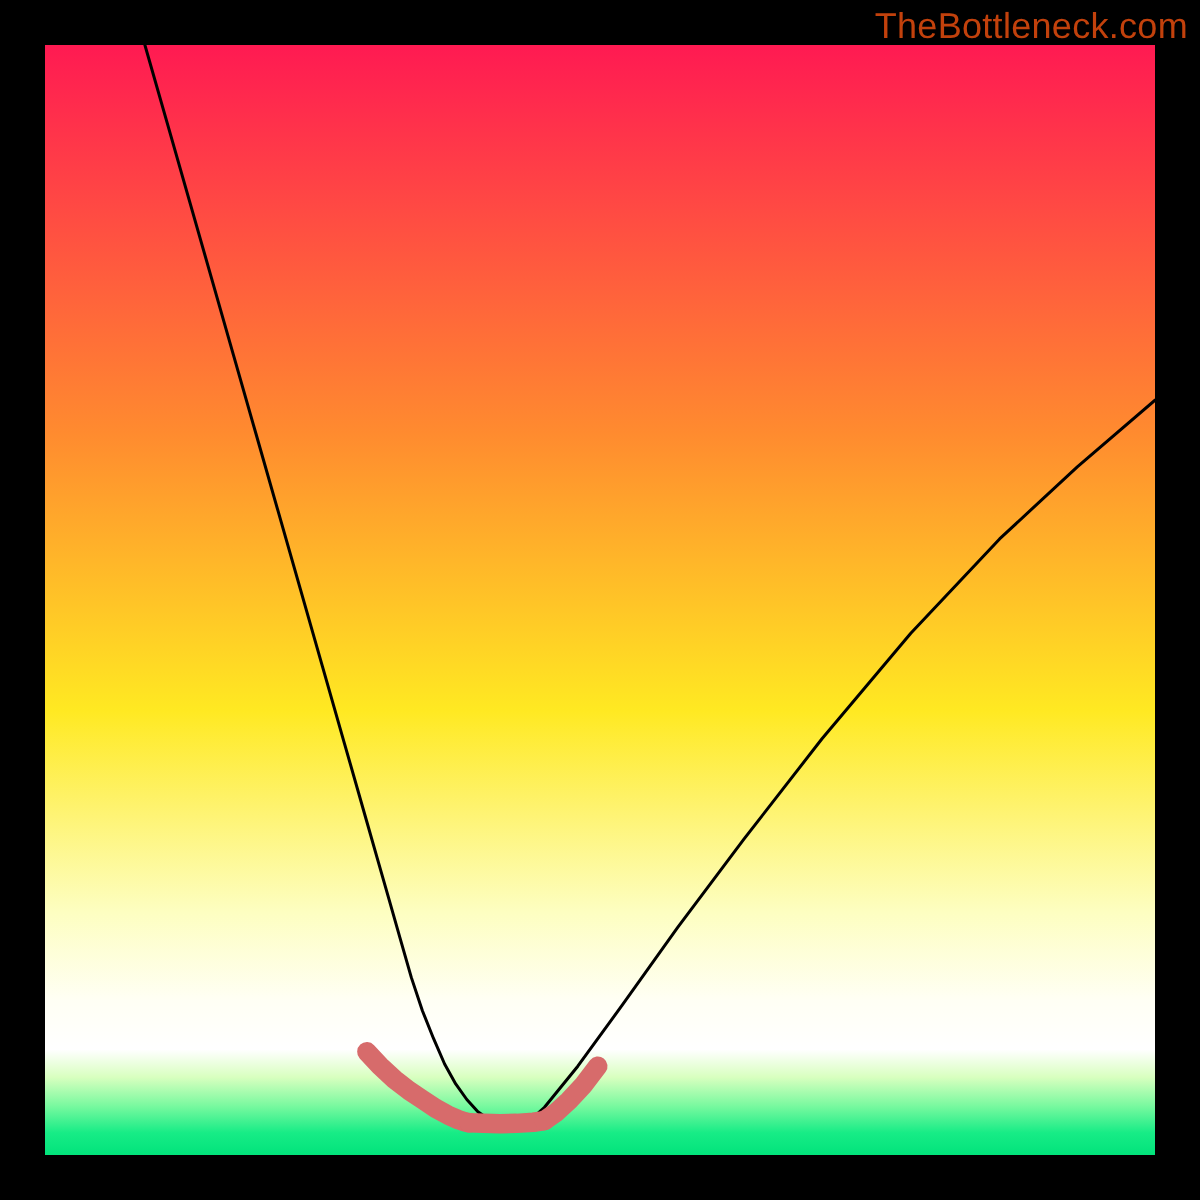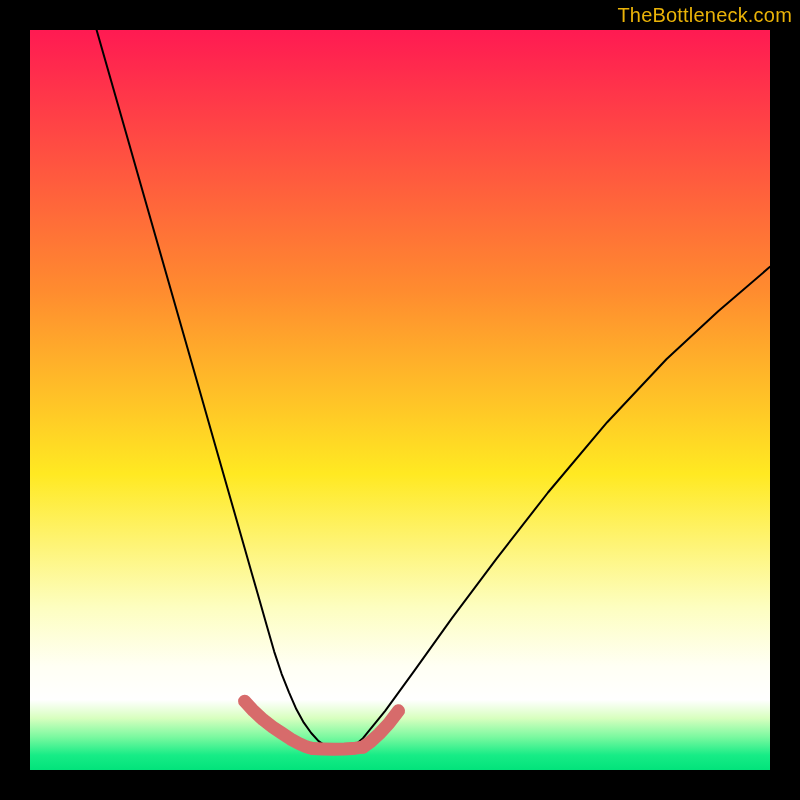--- a/index.html
+++ b/index.html
@@ -23,22 +23,22 @@
     position: absolute;
     left: 0;
     top: 0;
     width: 740px;
     height: 740px;
   }
   .watermark {
     position: absolute;
     top: 4px;
     right: 8px;
-    color: #eab308;
-    font-size: 20px;
+    color: #c2410c;
+    font-size: 24px;
     font-weight: 500;
     letter-spacing: 0.2px;
     z-index: 10;
   }
   svg { display: block; }
 </style>
 </head>
 <body>
 
 <div class="watermark">TheBottleneck.com</div>

